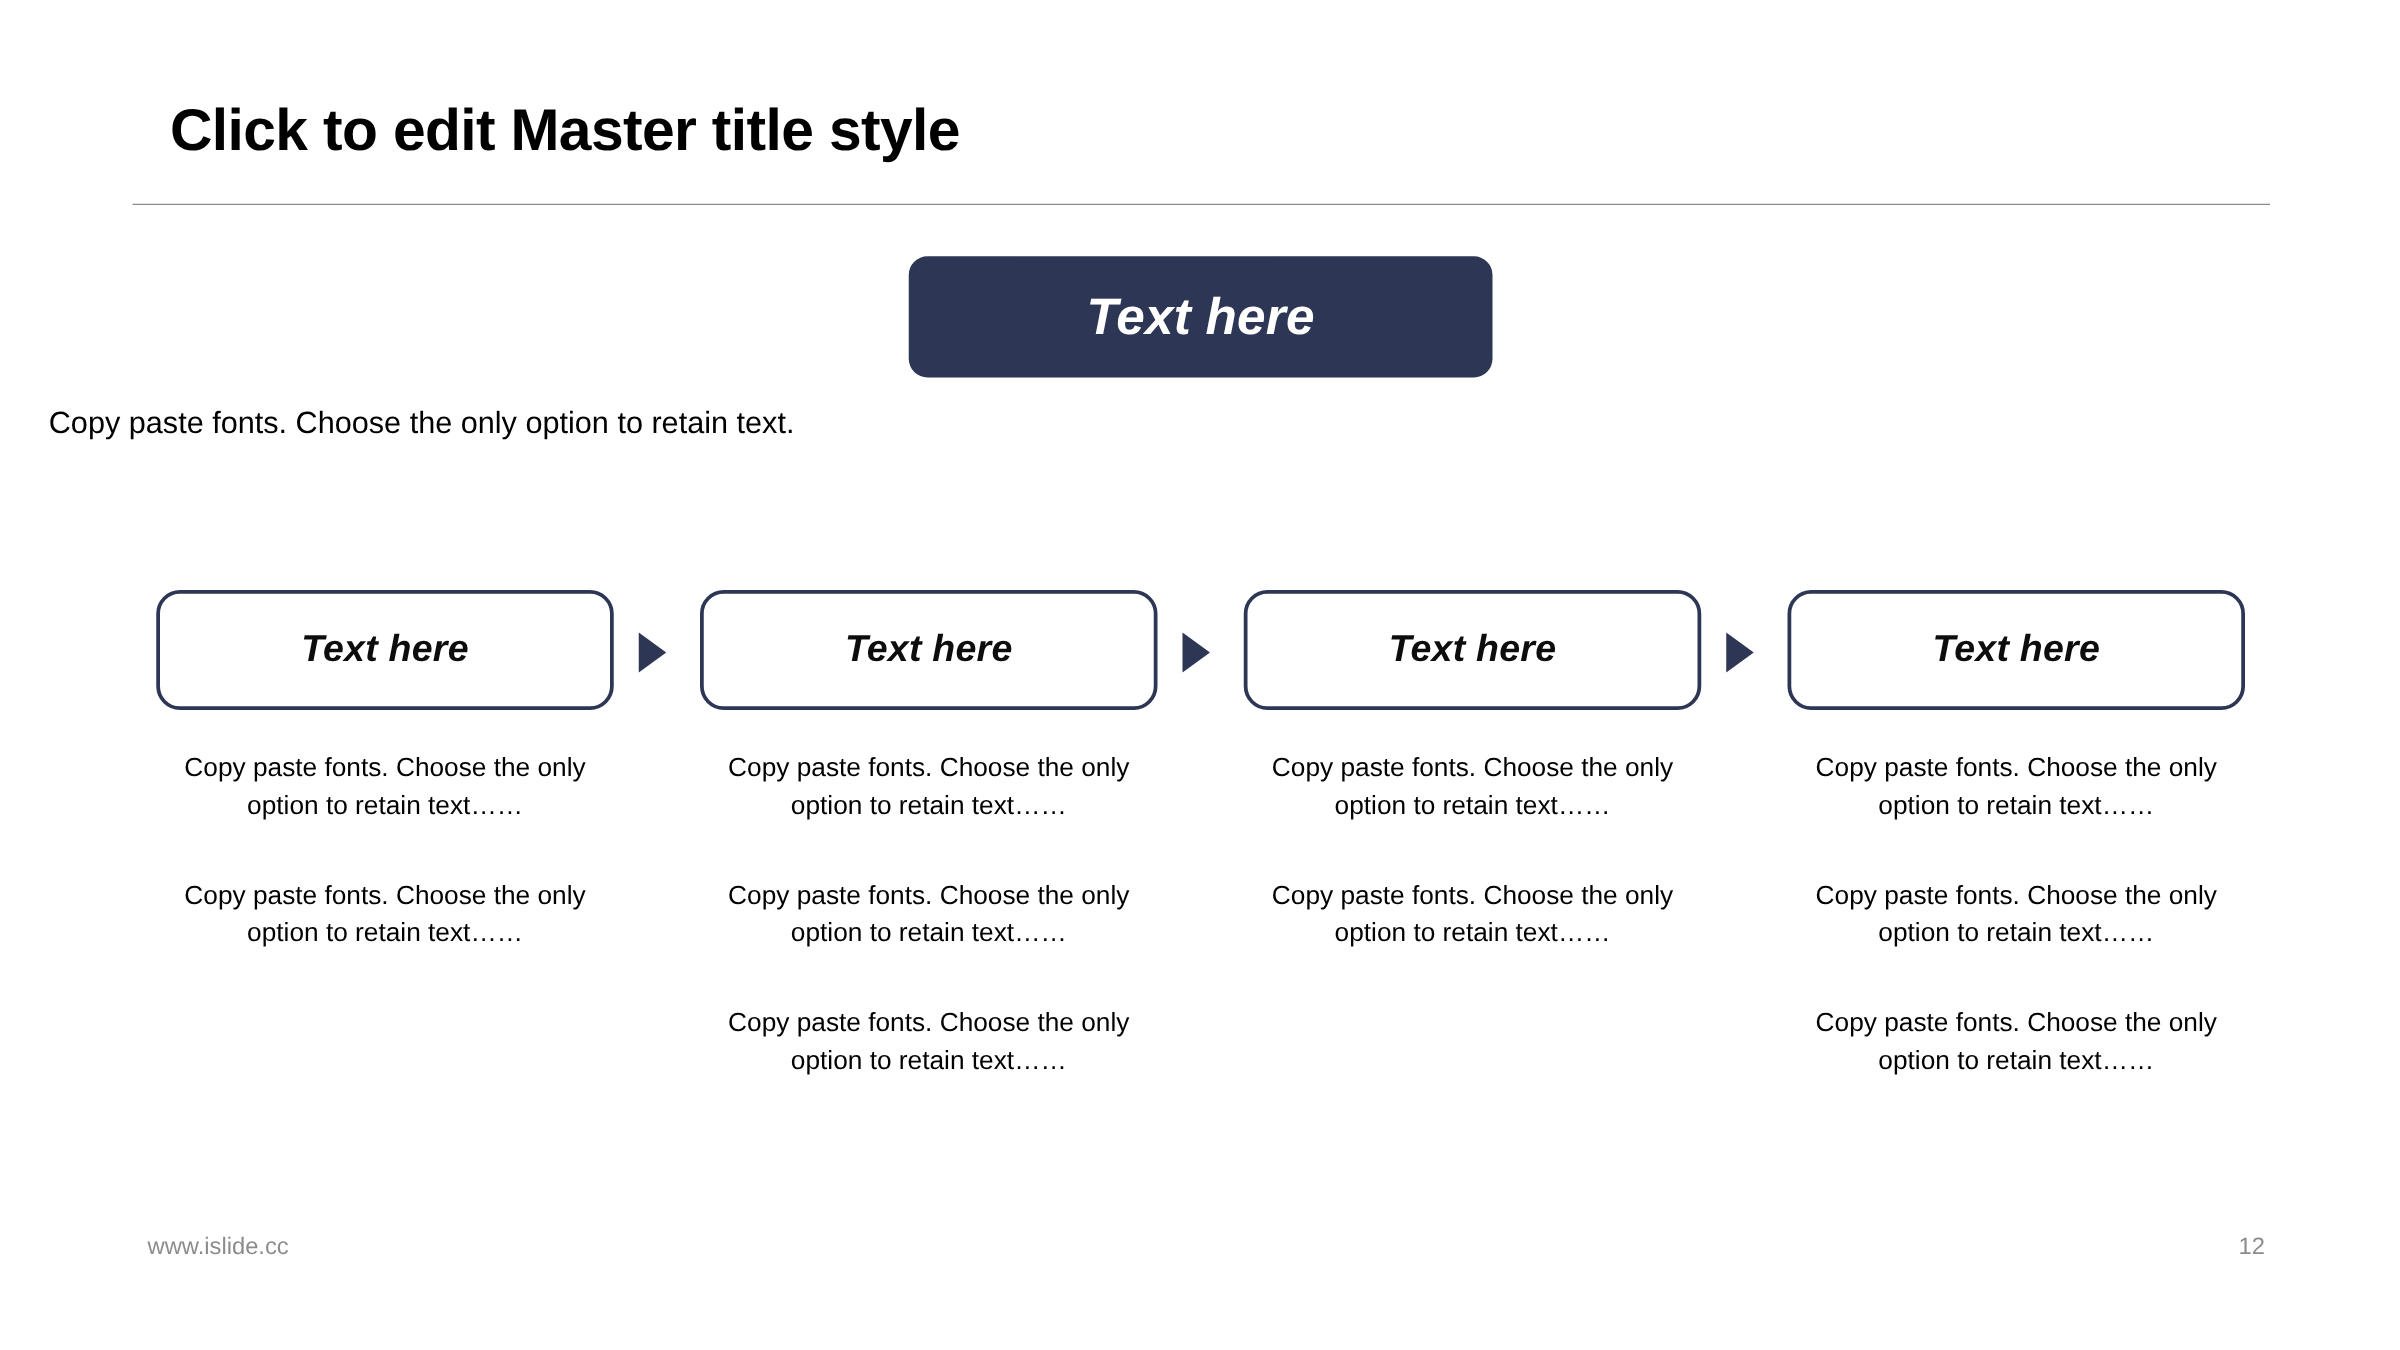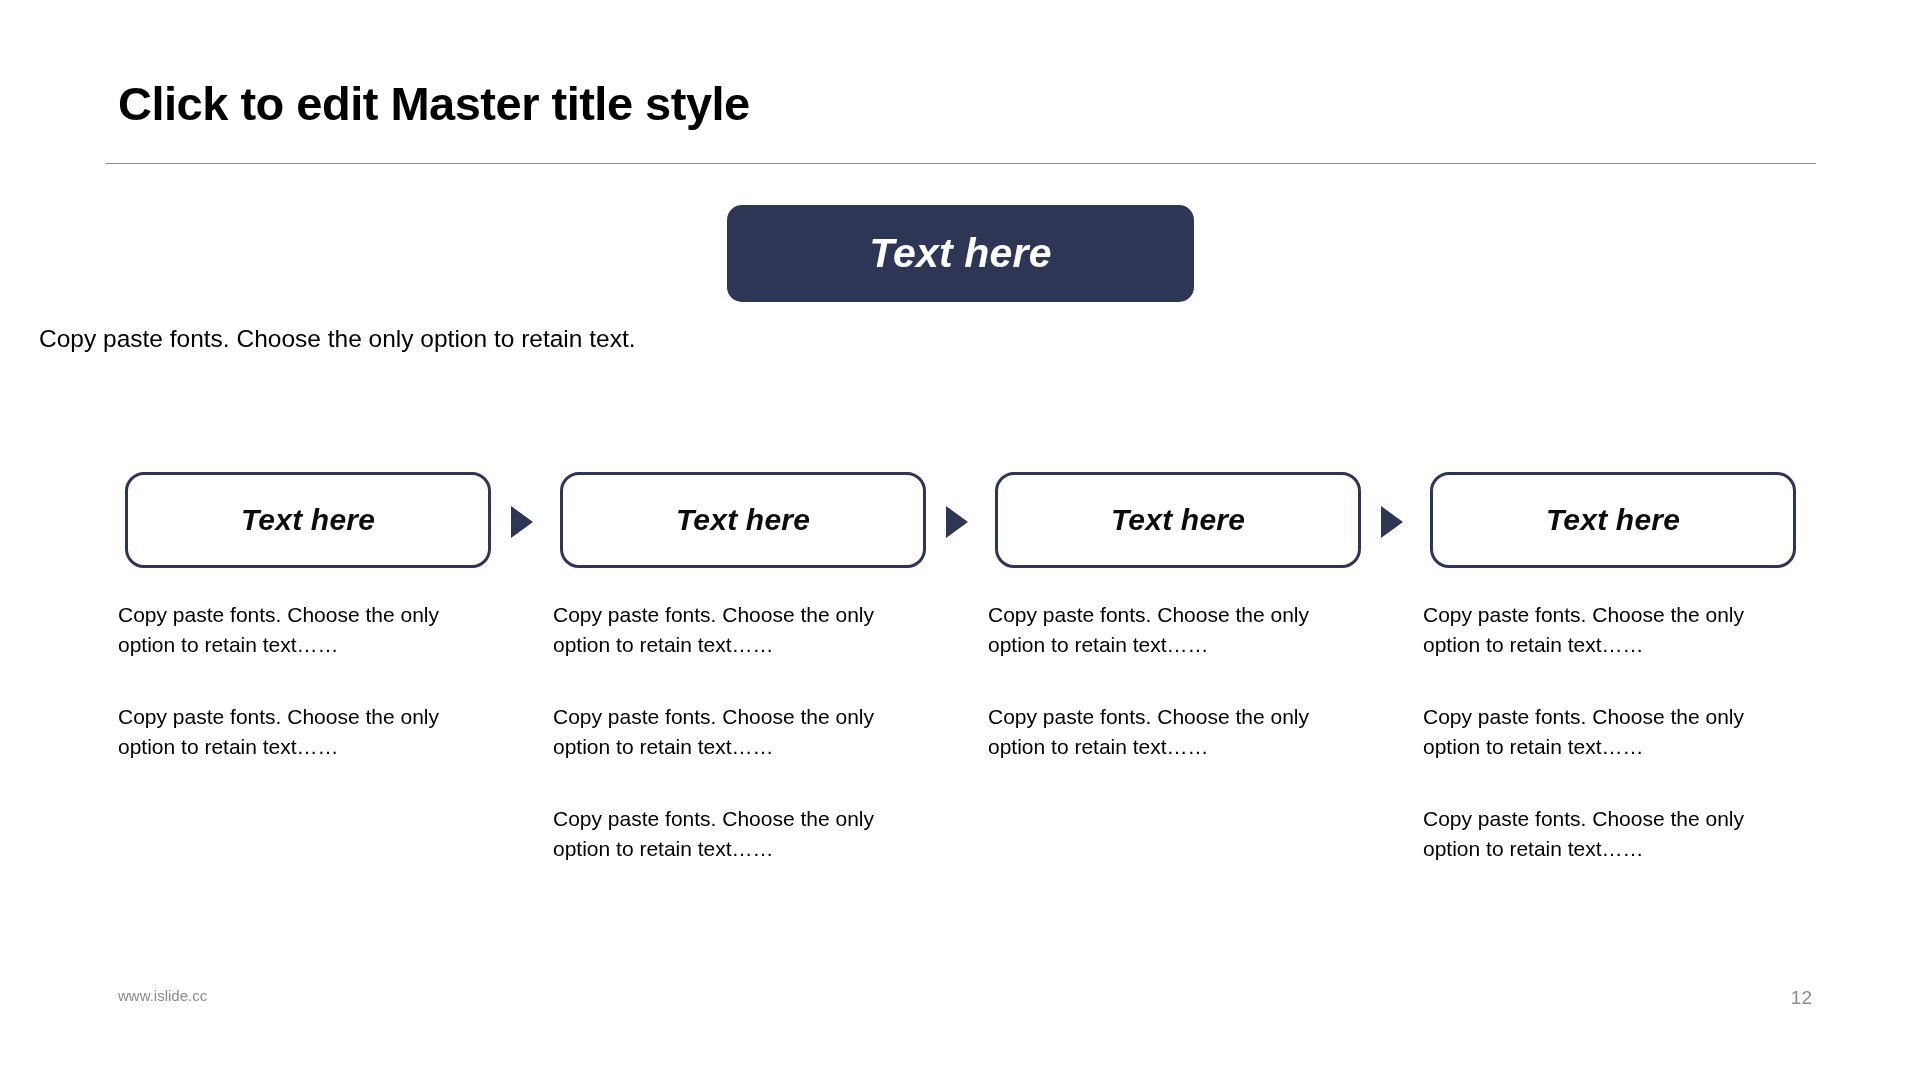--- a/index.html
+++ b/index.html
@@ -12,21 +12,21 @@
     height: 1080px;
     position: relative;
     overflow: hidden;
     font-family: "Liberation Sans", sans-serif;
     -webkit-font-smoothing: antialiased;
   }
 
   
   #slide-title {
     position: absolute;
-    left: 118px;
+    left: 136px;
     top: 78px;
     font-size: 47px;
     font-weight: bold;
     color: #000000;
     letter-spacing: -0.5px;
     white-space: nowrap;
     line-height: 1.1;
   }
   #title-divider {
     position: absolute;
@@ -127,33 +127,33 @@
     position: absolute;
     top: 0;
     width: 380px;
   }
   .col-0 { left: 118px; }
   .col-1 { left: 553px; }
   .col-2 { left: 988px; }
   .col-3 { left: 1423px; }
 
   .body-paragraph {
-    text-align: left;
+    text-align: center;
     font-size: 21px;
     line-height: 1.45;
     color: #000000;
     margin: 0 0 41px 0;
   }
 
   
   #footer-url {
     position: absolute;
     left: 118px;
     top: 987px;
-    font-size: 15px;
+    font-size: 19px;
     color: #8c8c8c;
   }
   #footer-pagenum {
     position: absolute;
     right: 108px;
     top: 987px;
     font-size: 19px;
     color: #8c8c8c;
     text-align: left;
   }

